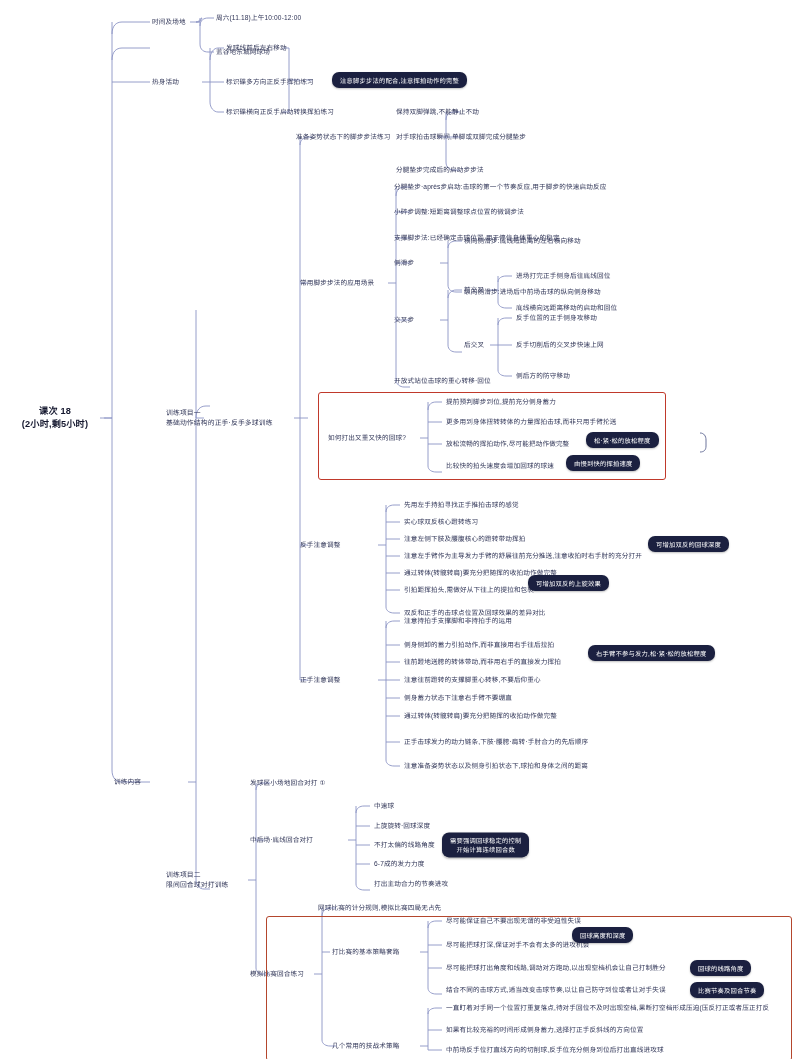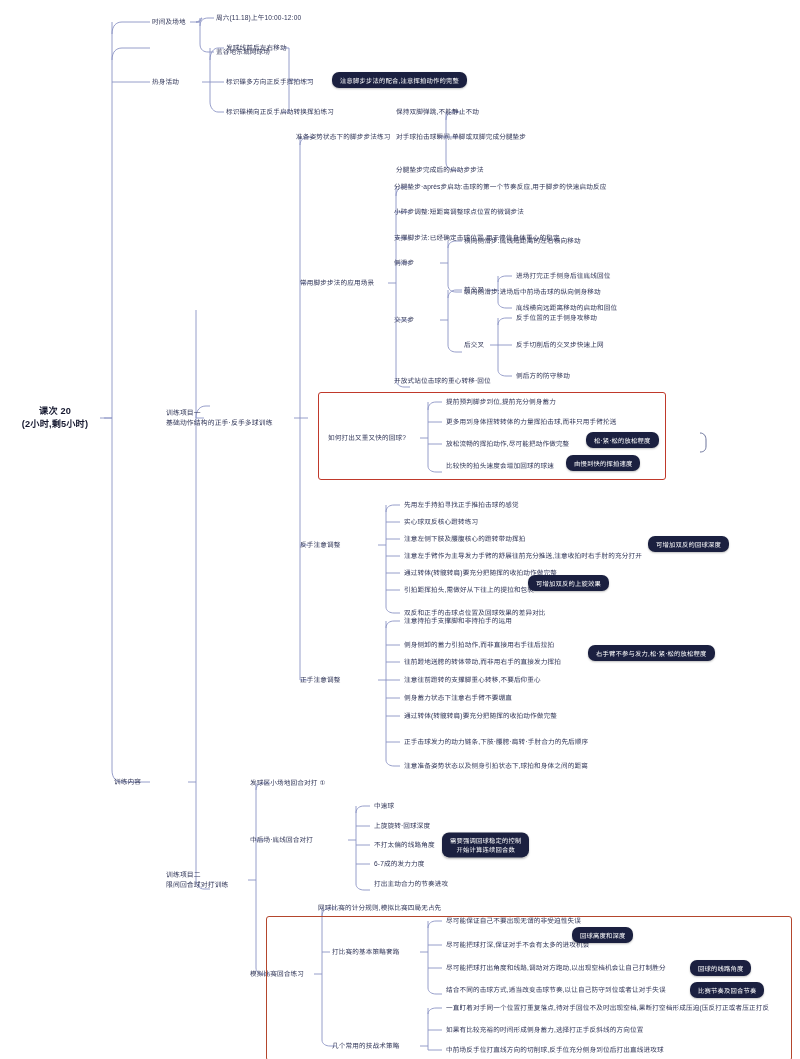--- a/index.html
+++ b/index.html
@@ -209,21 +209,21 @@
       <path d="M428,1008 L428,1050"></path>
       <path d="M428,1050 L442,1050"></path>
       <path d="M428,1030 L442,1030"></path>
     </g>
 
     <g fill="none" stroke="#5b6490" stroke-width="0.9">
       <path d="M700,433 C704,433 706,436 706,440 L706,446 C706,450 704,452 700,452" transform="translate(0,0)"></path>
     </g>
   </svg>
 
-  <div class="node root" style="left:10px;top:418px;width:90px;">课次 20
+  <div class="node root" style="left:10px;top:418px;width:90px;">课次 18
 (2小时,剩5小时)</div>
 
   <div class="node" style="left:152px;top:22px;">时间及场地</div>
   <div class="node" style="left:216px;top:18px;">周六(11.18)上午10:00-12:00</div>
   <div class="node" style="left:216px;top:52px;">蓝谷地东城网球场</div>
 
   <div class="node" style="left:152px;top:82px;">热身活动</div>
   <div class="node" style="left:226px;top:48px;">发球线前后左右移动</div>
   <div class="node" style="left:226px;top:82px;">标识碟多方向正反手挥拍练习</div>
   <div class="node" style="left:226px;top:112px;">标识碟横向正反手启动转换挥拍练习</div>

